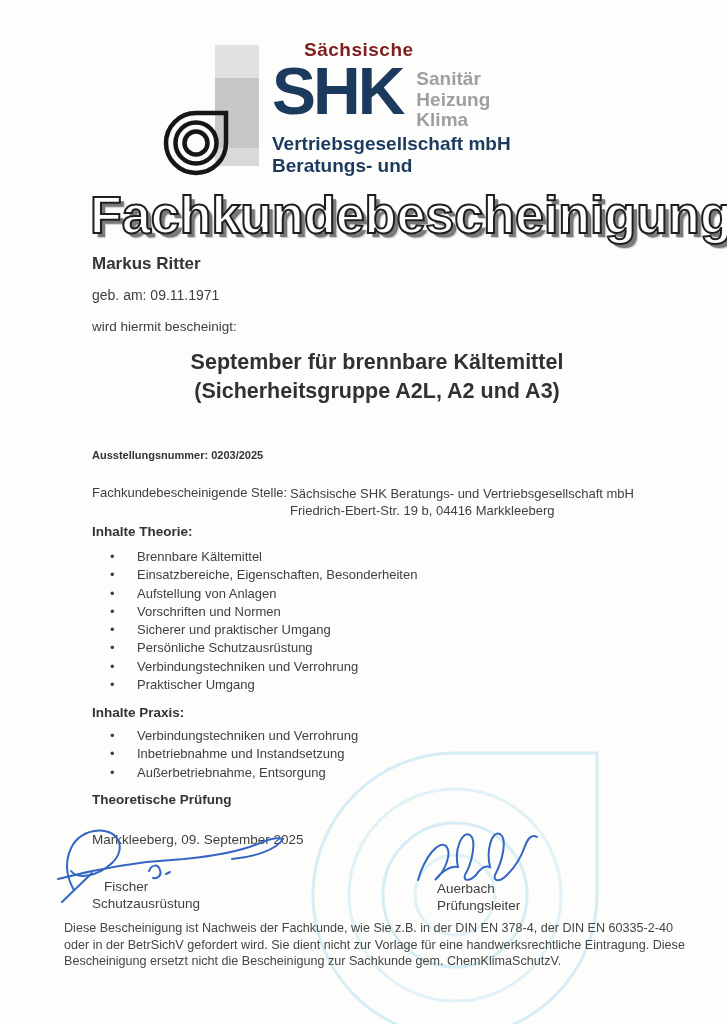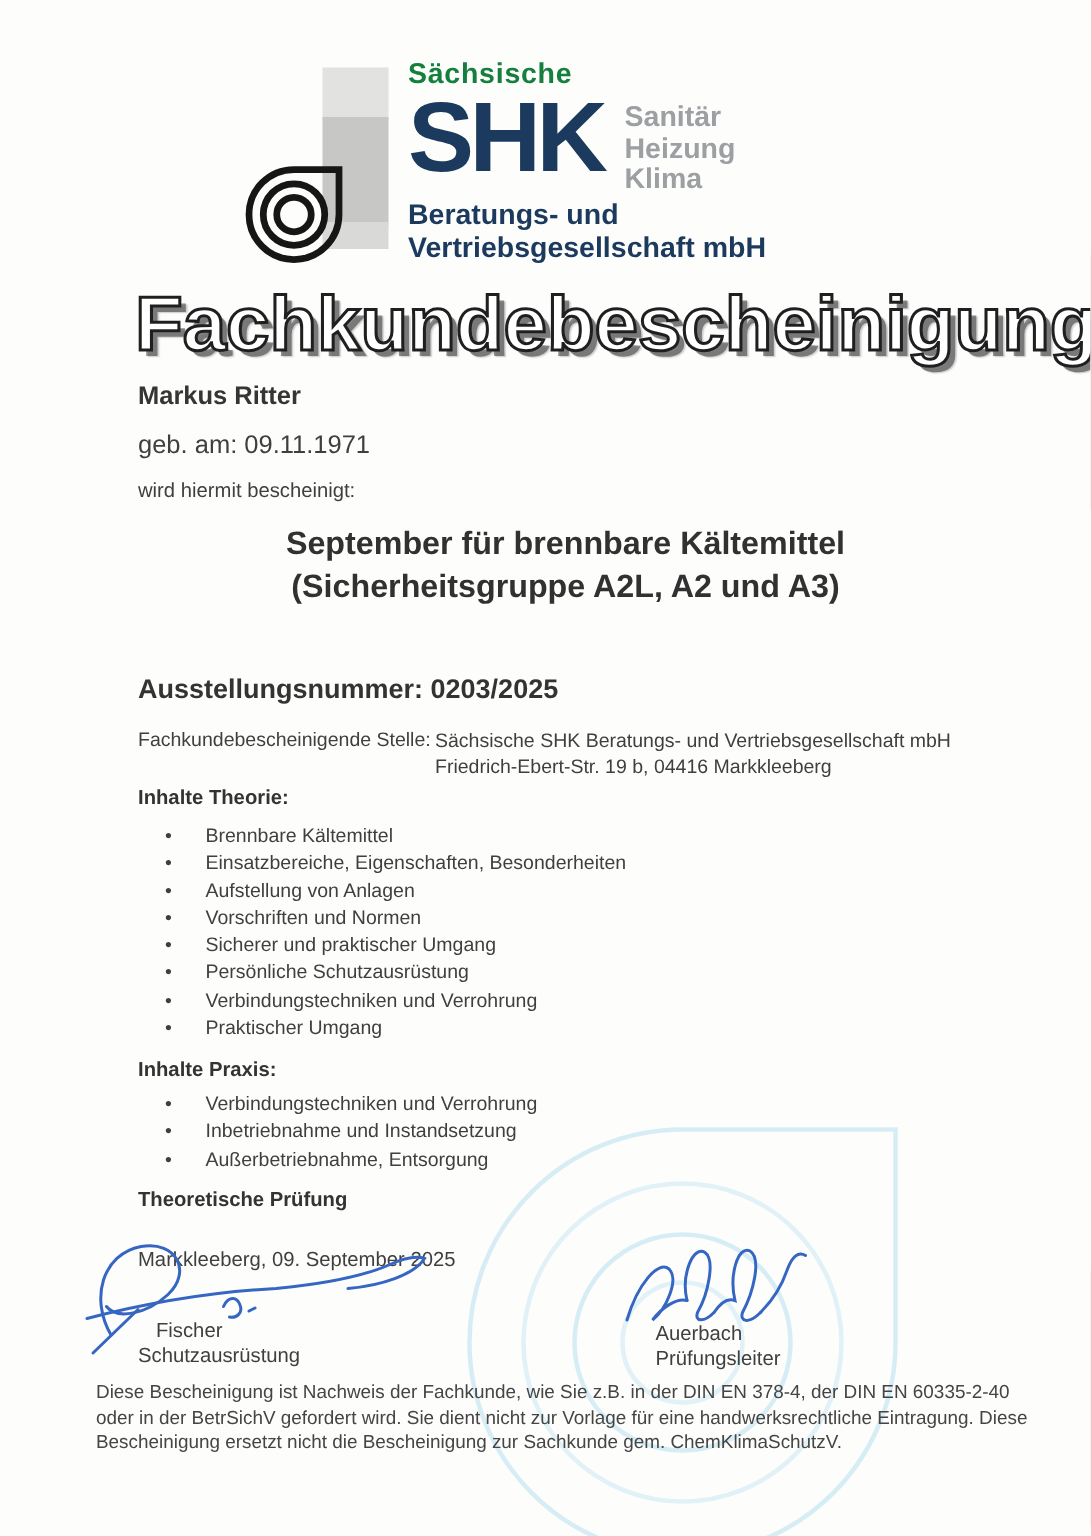--- a/index.html
+++ b/index.html
@@ -4,41 +4,41 @@
 <style>
   html,body{margin:0;padding:0;background:#e8e8e8;}
   .page{
     position:relative; width:727px; height:1024px; margin:0 auto;
     background:#fdfdfc; overflow:hidden;
     font-family:"Liberation Sans", sans-serif; color:#3f3f3f;
   }
   
   .logo-mark{position:absolute; left:150px; top:40px;}
   .brand{position:absolute; left:272px; top:40px; line-height:1;}
-  .brand-top{font-size:19px; font-weight:bold; color:#15803d; letter-spacing:.5px;}
+  .brand-top{font-size:19px; font-weight:bold; color:#7f1d1d; letter-spacing:.5px;margin-left:32px;}
   .brand-row{display:flex; align-items:flex-start; margin-top:2px;}
   .brand-main{font-size:66px; font-weight:bold; color:#1c3a5e; letter-spacing:-3px; line-height:.92;}
   .brand-side{margin-left:14px; margin-top:8px; font-size:19px; font-weight:bold; color:#9ca0a3; line-height:1.08;}
   .brand-bottom{font-size:19px; font-weight:bold; color:#1c3a5e; line-height:1.05; margin-top:3px;}
   
   .big-title{
     position:absolute; left:90px; top:186px; white-space:nowrap;
     font-size:51px; font-weight:bold; letter-spacing:0px;
     color:#ffffff; -webkit-text-stroke:2px #1f1f1f;
     text-shadow:4px 4px 0 rgba(55,55,55,.55), 5px 5px 1px rgba(55,55,55,.25);
     transform:scaleX(1.02); transform-origin:left top;
   }
   
   .abs{position:absolute;}
   .name{left:92px; top:254px; font-size:17px; font-weight:bold; color:#353535;}
-  .birth{left:92px; top:287px; font-size:17px;}
+  .birth{left:92px; top:287px; font-size:14px;}
   .certify{left:92px; top:319px; font-size:13.5px;}
   .subject{left:92px; top:348px; width:570px; text-align:center;
            font-size:21.5px; font-weight:bold; color:#313131; line-height:29px;}
-  .issue-no{left:92px; top:449px; font-size:18px; font-weight:bold; color:#333;}
+  .issue-no{left:92px; top:449px; font-size:11px; font-weight:bold; color:#333;}
   .issuer-label{left:92px; top:485px; font-size:13px;}
   .issuer-value{left:290px; top:485px; font-size:13px; line-height:17px;}
   .sec-heading{font-size:13.5px; font-weight:bold; color:#333;}
   .theory-h{left:92px; top:524px;}
   .praxis-h{left:92px; top:705px;text-align:right;}
   .exam-h{left:92px; top:792px;}
   .bullet-list{position:absolute; left:110px; font-size:13px;}
   .theory-list{top:548px;}
   .praxis-list{top:727px;}
   .bullet-item{display:flex; line-height:18.3px;}
@@ -83,22 +83,22 @@
   <div class="brand">
     <div class="brand-top">Sächsische</div>
     <div class="brand-row">
       <div class="brand-main">SHK</div>
       <div class="brand-side">
         <div>Sanitär</div>
         <div>Heizung</div>
         <div>Klima</div>
       </div>
     </div>
+    <div class="brand-bottom">Vertriebsgesellschaft mbH</div>
     <div class="brand-bottom">Beratungs- und</div>
-    <div class="brand-bottom">Vertriebsgesellschaft mbH</div>
   </div>
 
   <div class="big-title">Fachkundebescheinigung</div>
 
   <div class="abs name">Markus Ritter</div>
   <div class="abs birth">geb. am: 09.11.1971</div>
   <div class="abs certify">wird hiermit bescheinigt:</div>
 
   <div class="abs subject">
     <div>September für brennbare Kältemittel</div>

